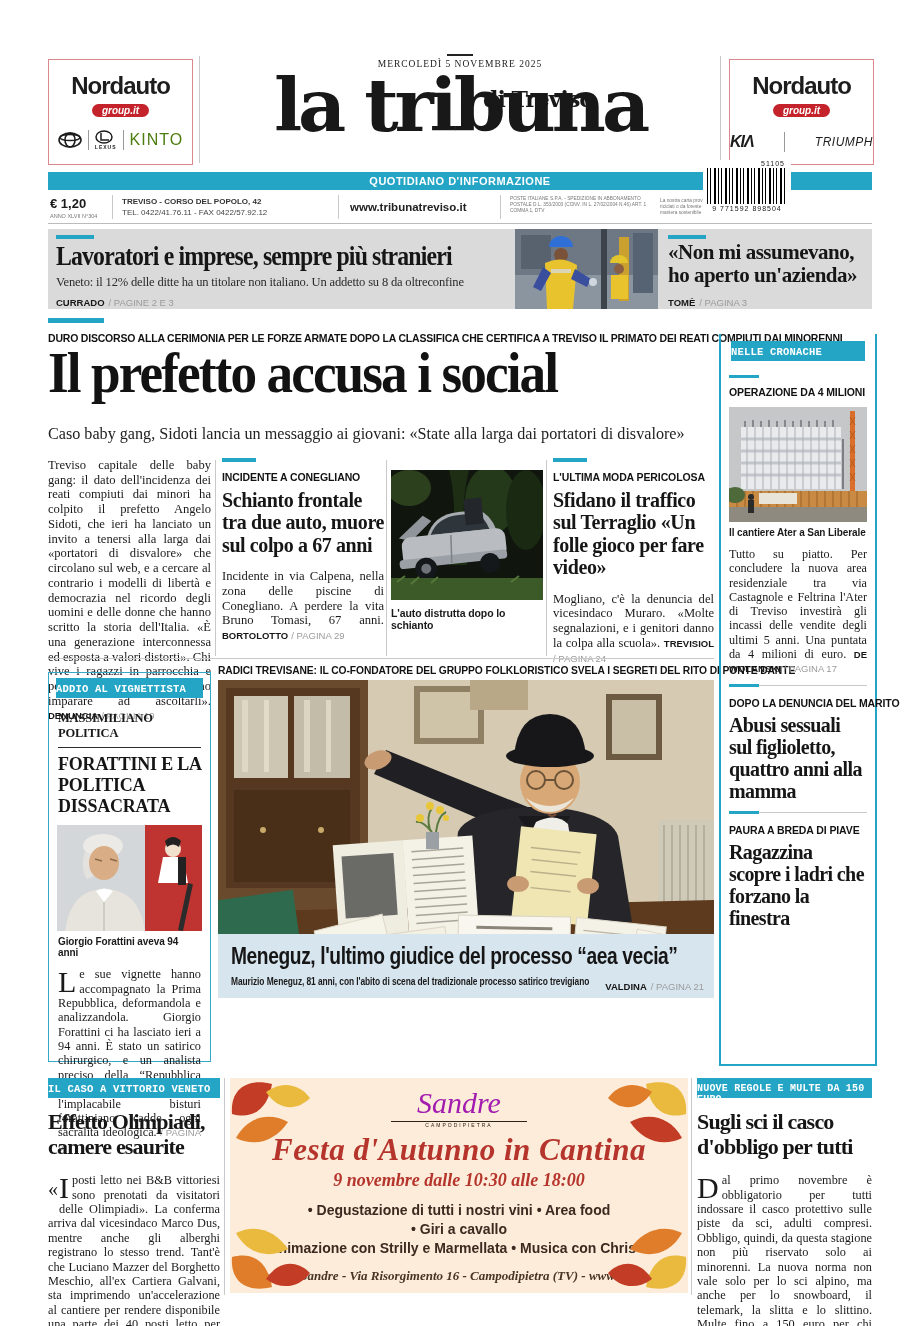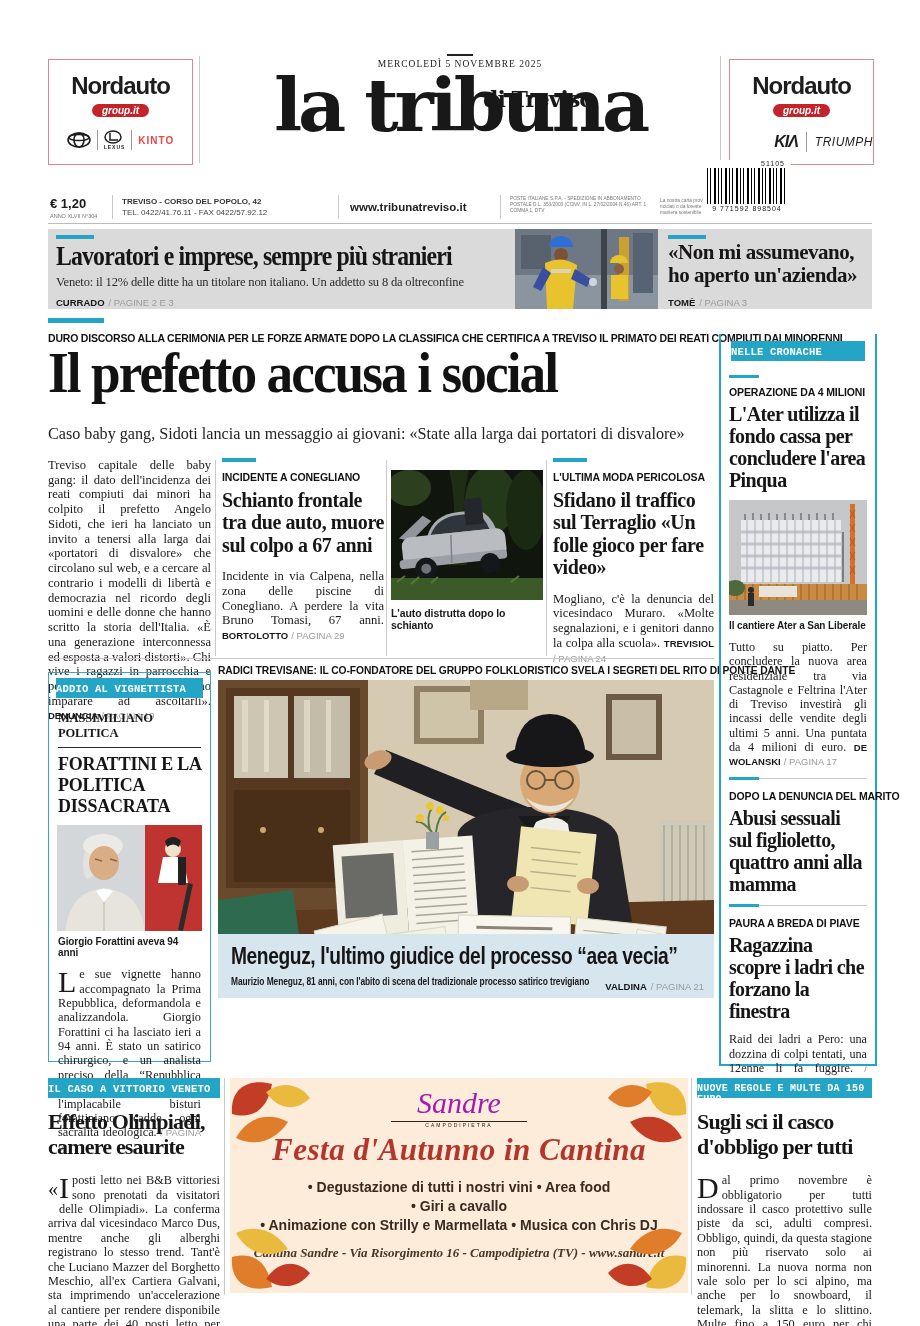--- a/index.html
+++ b/index.html
@@ -45,44 +45,47 @@
       </svg>
       <div style="width:1px;height:20px;background:#999;"></div>
       <div style="text-align:center;">
         <svg width="18" height="14" viewBox="0 0 18 14">
             <ellipse cx="9" cy="7" rx="8" ry="6" fill="none" stroke="#1d1d1d" stroke-width="1.5"></ellipse>
             <path d="M6,3 L6,10 L14,10" fill="none" stroke="#1d1d1d" stroke-width="1.5"></path>
           </svg>
         <div class="sans" style="font-size:5px;font-weight:bold;letter-spacing:1px;color:#1d1d1d;">LEXUS</div>
       </div>
       <div style="width:1px;height:20px;background:#999;"></div>
-      <div class="sans" style="font-weight:bold;font-size:10px;letter-spacing:1px;color:#ef4444;">KINTO</div>
+      <div class="sans" style="font-weight:normal;font-size:16px;letter-spacing:1px;color:#4d7c0f;">KINTO</div>
     </div>
   </div>
 
   <div class="abs" style="left:729px;top:59px;width:143px;height:104px;border:1px solid #d9898e;text-align:center;">
     <div class="sans" style="font-weight:bold;font-size:24px;letter-spacing:-1px;margin-top:12px;color:#1d1d1d;">Nordauto</div>
     <div class="sans" style="display:inline-block;background:#c4232b;color:#fff;font-style:italic;font-weight:bold;font-size:10px;border-radius:9px;padding:1px 10px;margin-top:1px;">group.it</div>
-    <div style="display:flex;align-items:center;justify-content:flex-end;gap:8px;margin-top:14px;">
+    <div style="display:flex;align-items:center;justify-content:space-between;gap:8px;margin-top:14px;">
       <div class="sans" style="font-weight:bold;font-size:16px;letter-spacing:-1px;font-style:italic;color:#1d1d1d;">KIΛ</div>
       <div style="width:1px;height:20px;background:#999;"></div>
       <div class="sans" style="font-weight:normal;font-size:12px;letter-spacing:0.5px;color:#1d1d1d;font-style:italic;">TRIUMPH</div>
     </div>
   </div>
 
   <div class="abs vline" style="left:199px;top:56px;height:107px;"></div>
   <div class="abs vline" style="left:720px;top:56px;height:107px;"></div>
 
   <div class="abs" style="left:200px;top:52px;width:520px;height:113px;text-align:center;">
     <div style="width:26px;height:2px;background:#222;margin:2px auto 0;"></div>
     <div style="font-size:9.5px;letter-spacing:1px;margin-top:3px;color:#222;">MERCOLEDÌ 5 NOVEMBRE 2025</div>
     <div style="font-family:'DejaVu Serif',serif;font-weight:bold;font-size:73px;line-height:0.95;letter-spacing:-4px;color:#181818;margin-top:2px;transform:scaleX(1.02);">la tribuna</div>
     <div style="position:absolute;left:283px;top:34px;font-family:'DejaVu Serif',serif;font-weight:bold;font-size:22px;letter-spacing:-1px;color:#181818;">di Treviso</div>
   </div>
 
+  <div class="abs" style="left:48px;top:172px;width:824px;height:18px;background:var(--accent);">
+    <div class="sans" style="color:#fff;font-weight:bold;font-size:11px;letter-spacing:0.5px;text-align:center;padding-top:3px;">QUOTIDIANO D'INFORMAZIONE</div>
+  </div>
 
   <div class="abs" style="left:703px;top:160px;width:88px;height:60px;background:#fff;z-index:3;">
     <div class="sans" style="font-size:7px;text-align:right;padding-right:6px;letter-spacing:1px;">51105</div>
     <div style="height:36px;margin:1px 4px 0;background:repeating-linear-gradient(90deg,#000 0 1px,#fff 1px 3px,#000 3px 4px,#fff 4px 7px,#000 7px 9px,#fff 9px 11px);"></div>
     <div class="sans" style="font-size:7px;text-align:center;letter-spacing:1px;margin-top:1px;">9 771592 898504</div>
   </div>
 
   <div class="abs" style="left:48px;top:192px;width:824px;height:31px;border-bottom:1px solid #bbb;">
     <div class="abs sans" style="left:2px;top:4px;font-weight:bold;font-size:13px;">€ 1,20</div>
     <div class="abs sans" style="left:2px;top:21px;font-size:5.5px;color:#777;">ANNO XLVII N°304</div>
@@ -325,21 +328,20 @@
       <span class="pgref">/ PAGINA 21</span>
     </div>
   </div>
 
   <div class="abs" style="left:719px;top:334px;width:158px;height:732px;border-left:2px solid var(--accent);border-right:2px solid var(--accent);border-bottom:2px solid var(--accent);box-sizing:border-box;padding:0 8px;">
     <div class="badge" style="width:134px;margin:7px auto 0;">NELLE CRONACHE</div>
 
     <div>
       <div class="dash" style="width:30px;height:3px;margin-top:14px;"></div>
       <div class="kicker" style="margin-top:8px;">OPERAZIONE DA 4 MILIONI</div>
-      <div class="serif-head" style="font-size:20px;line-height:1.1;letter-spacing:-0.6px;margin-top:5px;">L'Ater utilizza il fondo cassa per concludere l'area Pinqua</div>
       <svg width="138" height="115" viewBox="0 0 138 115" style="margin-top:9px;">
         <rect width="138" height="115" fill="#c6c7c9"></rect>
         <rect x="12" y="20" width="100" height="62" fill="#e9eaec"></rect>
         <path d="M12,32 h100 M12,44 h100 M12,56 h100 M12,68 h100" stroke="#c2c6cc" stroke-width="3"></path>
         <path d="M18,20 v62 M26,20 v62 M34,20 v62 M42,20 v62 M50,20 v62 M58,20 v62 M66,20 v62 M74,20 v62 M82,20 v62 M90,20 v62 M98,20 v62 M106,20 v62" stroke="#aab0b8" stroke-width="1"></path>
         <path d="M16,14 v6 M24,13 v7 M32,14 v6 M40,13 v7 M48,14 v6 M56,13 v7 M64,14 v6 M72,13 v7 M80,14 v6 M88,13 v7 M96,14 v6 M104,13 v7" stroke="#5a6068" stroke-width="1.2"></path>
         <rect x="121" y="4" width="5" height="82" fill="#d96f2b"></rect>
         <path d="M121,10 l5,8 M126,10 l-5,8 M121,24 l5,8 M126,24 l-5,8 M121,38 l5,8 M126,38 l-5,8 M121,52 l5,8 M126,52 l-5,8 M121,66 l5,8 M126,66 l-5,8" stroke="#b85a1e" stroke-width="1"></path>
         <rect x="113" y="32" width="2" height="50" fill="#7a7f85"></rect>
         <rect x="0" y="84" width="138" height="16" fill="#c98a44"></rect>
@@ -365,24 +367,20 @@
       <div class="kicker" style="margin-top:10px;">DOPO LA DENUNCIA DEL MARITO</div>
       <div class="serif-head" style="font-size:20px;line-height:1.1;letter-spacing:-0.6px;margin-top:5px;">Abusi sessuali sul figlioletto, quattro anni alla mamma</div>
     </div>
 
     <div>
       <div class="sb-sep">
           <div class="dash"></div>
         </div>
       <div class="kicker" style="margin-top:10px;">PAURA A BREDA DI PIAVE</div>
       <div class="serif-head" style="font-size:20px;line-height:1.1;letter-spacing:-0.6px;margin-top:5px;">Ragazzina scopre i ladri che forzano la finestra</div>
-      <p class="body-txt" style="margin:10px 0 0;font-size:12.2px;">
-        <span>Raid dei ladri a Pero: una dozzina di colpi tentati, una 12enne li fa fuggire.</span>
-        <span class="pgref">/ PAGINA 23</span>
-      </p>
     </div>
   </div>
 
   <div class="abs" style="left:48px;top:1078px;width:172px;">
     <div class="badge" style="width:172px;">IL CASO A VITTORIO VENETO</div>
     <div class="serif-head" style="font-size:22px;line-height:1.12;letter-spacing:-0.8px;margin-top:12px;">Effetto Olimpiadi, camere esaurite</div>
     <p class="body-txt" style="margin:14px 0 0;font-size:12.3px;">
       <span class="dropcap-q">«</span>
       <span class="dropcap">I</span>
       <span>posti letto nei B&amp;B vittoriesi sono prenotati da visitatori delle Olimpiadi». La conferma arriva dal vicesindaco Marco Dus, mentre anche gli alberghi registrano lo stesso trend. Tant'è che Luciano Mazzer del Borghetto Meschio, all'ex Cartiera Galvani, sta imprimendo un'accelerazione al cantiere per rendere disponibile una parte dei 40 posti letto per febbraio.</span>
@@ -410,20 +408,21 @@
       <path d="M40,18 C56,6 74,10 84,24 C70,38 52,36 40,18 Z" fill="#c23c26"></path>
     </svg>
     <svg class="abs" style="right:-4px;bottom:-4px;transform:scale(-1,-1);" width="92" height="86" viewBox="0 0 92 86">
       <path d="M6,40 C4,14 22,4 46,10 C42,34 28,46 6,40 Z" fill="#e9ba3e"></path>
       <path d="M10,64 C22,42 44,38 62,48 C50,66 30,74 10,64 Z" fill="#e07d2a"></path>
       <path d="M40,18 C56,6 74,10 84,24 C70,38 52,36 40,18 Z" fill="#c23c26"></path>
     </svg>
     <div style="font-style:italic;font-size:30px;margin-top:8px;color:#a21caf;border-bottom:1.5px solid #2b2218;display:inline-block;padding:0 26px 1px;">Sandre</div>
     <div class="sans" style="font-size:5px;letter-spacing:2px;color:#2b2218;">CAMPODIPIETRA</div>
     <div style="font-style:italic;font-weight:bold;font-size:31px;color:#b5342c;margin-top:4px;letter-spacing:0.5px;">Festa d'Autunno in Cantina</div>
+    <div style="font-style:italic;font-weight:bold;font-size:18px;color:#b5342c;margin-top:2px;">9 novembre dalle 10:30 alle 18:00</div>
     <div class="sans" style="font-weight:bold;font-size:14px;color:#3a2a20;margin-top:11px;">• Degustazione di tutti i nostri vini • Area food</div>
     <div class="sans" style="font-weight:bold;font-size:14px;color:#3a2a20;margin-top:3px;">• Giri a cavallo</div>
     <div class="sans" style="font-weight:bold;font-size:14px;color:#3a2a20;margin-top:3px;">• Animazione con Strilly e Marmellata • Musica con Chris DJ</div>
     <div style="font-style:italic;font-weight:bold;font-size:13px;color:#4a3525;margin-top:12px;">Cantina Sandre - Via Risorgimento 16 - Campodipietra (TV) - www.sandre.it</div>
   </div>
 
   <div class="abs vline" style="left:691px;top:1078px;height:217px;"></div>
 
   <div class="abs" style="left:697px;top:1078px;width:175px;">
     <div class="badge" style="width:175px;font-size:10px;">NUOVE REGOLE E MULTE DA 150 EURO</div>

